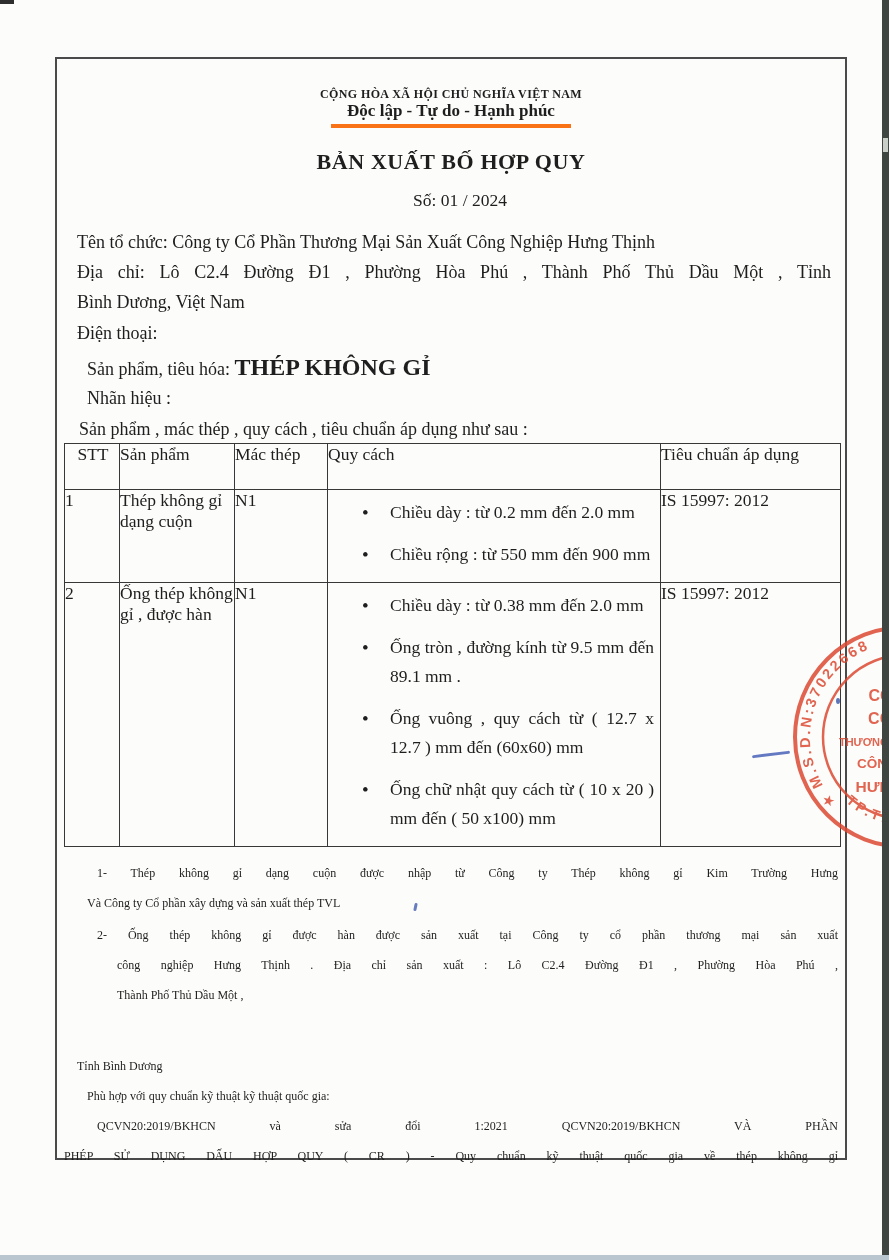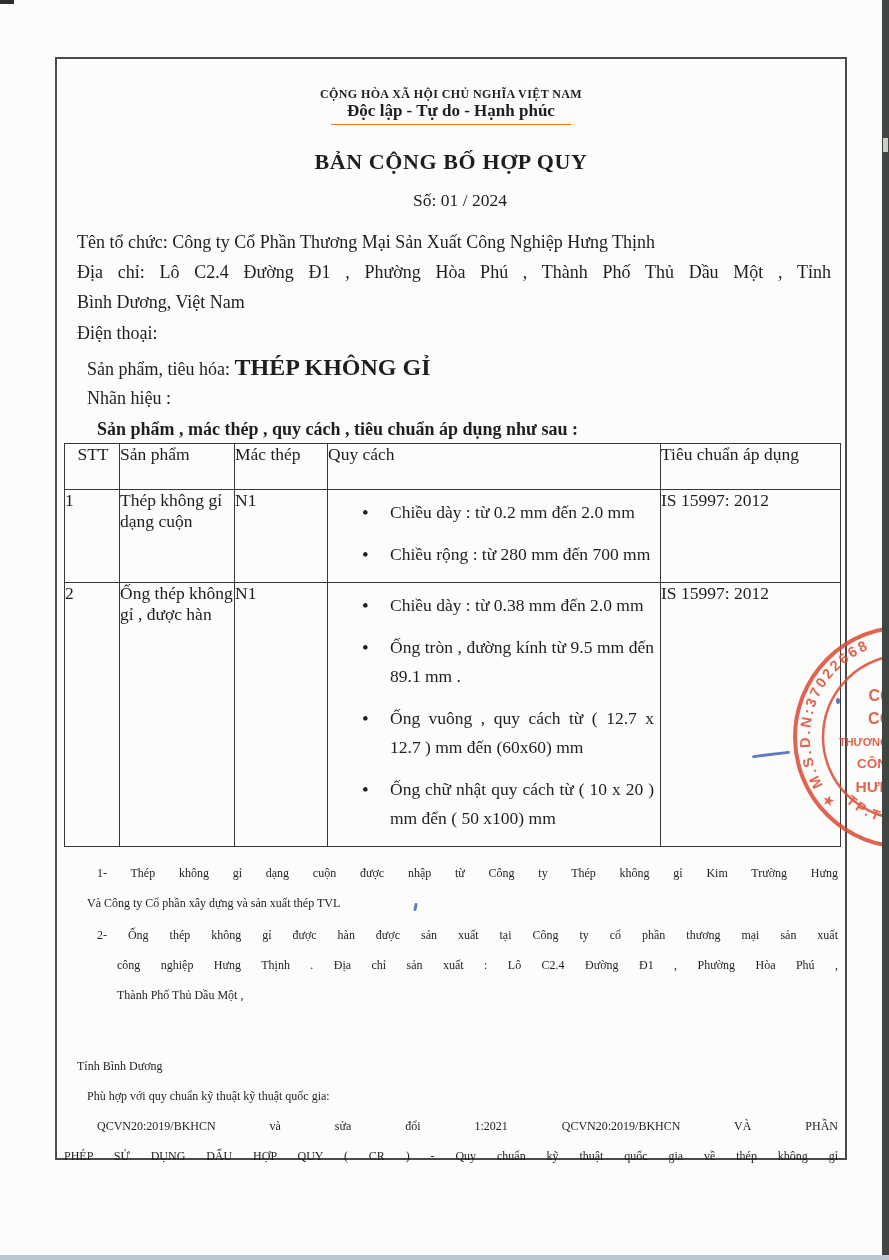--- a/index.html
+++ b/index.html
@@ -15,34 +15,34 @@
   .scan-corner-mark{position:absolute;left:0;top:0;width:14px;height:4px;background:#2e2e2e;z-index:22;}
 
   .frame{
     position:absolute;left:55px;top:57px;width:788px;height:1099px;
     border:2px solid #4a4a4a;background:transparent;z-index:1;
   }
   .nat-title{position:absolute;top:28px;left:0;width:100%;text-align:center;
     font-weight:bold;font-size:12px;letter-spacing:.4px;}
   .motto-wrap{position:absolute;top:42px;left:0;width:100%;text-align:center;}
   .motto{display:inline-block;font-weight:bold;font-size:17px;
-    border-bottom:1px solid #f97316;padding:0 16px 3px 16px;}
+    border-bottom:4px solid #f97316;padding:0 16px 3px 16px;}
   .doc-title{position:absolute;top:90px;left:0;width:100%;text-align:center;
     font-weight:bold;font-size:22px;letter-spacing:.6px;}
   .doc-number{position:absolute;top:131px;left:0;width:100%;text-align:center;font-size:17.5px;padding-left:9px;}
 
   .line{font-size:18px;line-height:30px;}
   .org{position:absolute;top:168px;left:20px;right:14px;}
   .address{position:absolute;top:198px;left:20px;right:14px;}
   .jlast{text-align:justify;text-align-last:justify;font-family:Liberation Serif, serif;}
   .phone{position:absolute;top:259px;left:20px;}
   .product{position:absolute;top:293px;left:30px;}
   .product b{font-size:24px;}
   .brand{position:absolute;top:324px;left:30px;}
-  .tbl-intro{position:absolute;top:355px;left:40px;font-weight:bold;}
+  .tbl-intro{position:absolute;top:355px;left:22px;}
 
   table.doc-table{
     position:absolute;top:384px;left:7px;width:776px;
     border-collapse:collapse;table-layout:fixed;font-size:17.5px;
   }
   table.doc-table td,table.doc-table th{
     border:1.6px solid #383838;vertical-align:top;
     font-weight:normal;text-align:left;padding:0;
   }
   th.h{height:45px;padding:10px 6px 0 10px;font-size:17.5px;}
@@ -78,21 +78,21 @@
 </style>
 </head>
 <body>
 
 <div class="frame">
 
   <div class="nat-title">CỘNG HÒA XÃ HỘI CHỦ NGHĨA VIỆT NAM</div>
   <div class="motto-wrap">
     <span class="motto">Độc lập - Tự do - Hạnh phúc</span>
   </div>
-  <div class="doc-title">BẢN CỘNG BỐ HỢP QUY</div>
+  <div class="doc-title">BẢN XUẤT BỐ HỢP QUY</div>
   <div class="doc-number">Số: 01 / 2024</div>
 
   <div class="line org">Tên tổ chức: Công ty Cổ Phần Thương Mại Sản Xuất Công Nghiệp Hưng Thịnh</div>
   <div class="line address">
     <div class="jlast">Địa chỉ: Lô C2.4 Đường Đ1 , Phường Hòa Phú , Thành Phố Thủ Dầu Một , Tỉnh</div>
     <div>Bình Dương, Việt Nam</div>
   </div>
   <div class="line phone">Điện thoại:</div>
   <div class="line product"><span>Sản phẩm, tiêu hóa: </span><b>THÉP KHÔNG GỈ</b></div>
   <div class="line brand">Nhãn hiệu :</div>
@@ -114,21 +114,21 @@
       <th class="h">Quy cách</th>
       <th class="h">Tiêu chuẩn áp dụng</th>
     </tr>
     <tr class="r1">
       <td class="c">1</td>
       <td class="sp">Thép không gỉ dạng cuộn</td>
       <td class="c">N1</td>
       <td class="qc">
         <ul>
           <li>Chiều dày : từ 0.2 mm đến 2.0 mm</li>
-          <li>Chiều rộng : từ 280 mm đến 700 mm</li>
+          <li>Chiều rộng : từ 550 mm đến 900 mm</li>
         </ul>
       </td>
       <td class="ts">IS 15997: 2012</td>
     </tr>
     <tr class="r2">
       <td class="c">2</td>
       <td class="sp">Ống thép không gỉ , được hàn</td>
       <td class="c">N1</td>
       <td class="qc">
         <ul>

